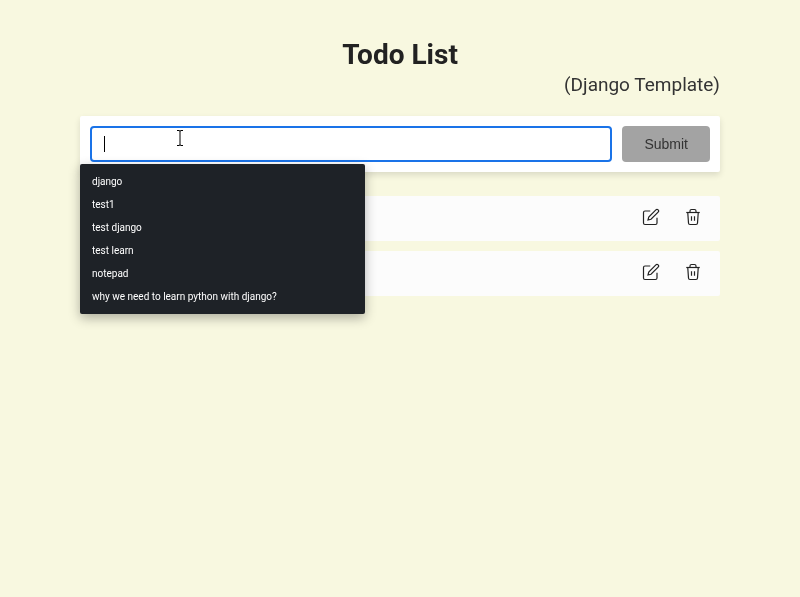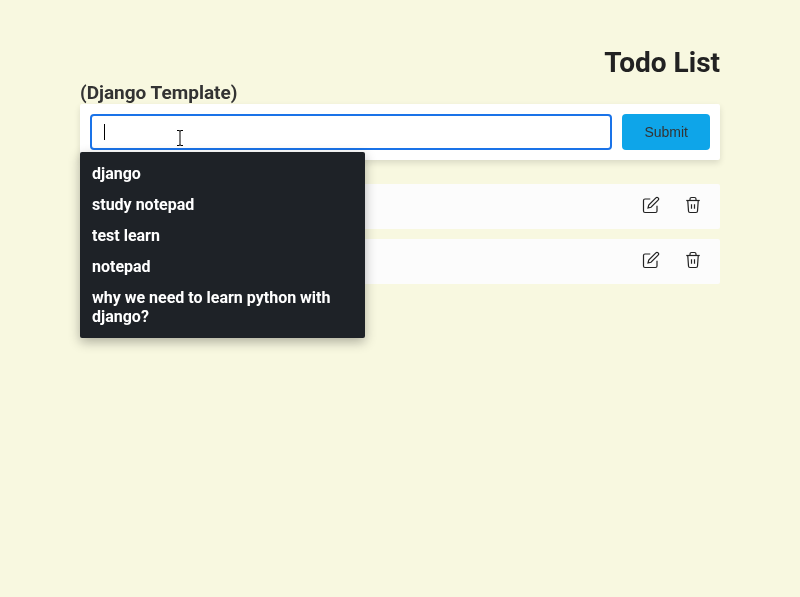--- a/index.html
+++ b/index.html
@@ -13,32 +13,32 @@
       width: 800px;
       height: 597px;
       overflow: hidden;
     }
     .container {
       width: 100%;
       padding: 0 80px;
       padding-top: 38px;
     }
     .title {
-      text-align: right;
+      text-align: center;
       font-size: 28px;
       font-weight: 700;
       color: #222;
       margin-bottom: 2px;
-      margin-top: 8px;
     }
     .subtitle {
-      text-align: left;
+      text-align: right;
       font-size: 19px;
-      font-weight: 700;
+      font-weight: 400;
       color: #333;
+      margin-bottom: 20px;
     }
     .input-row {
       display: flex;
       background: #fff;
       padding: 10px;
       border-radius: 2px;
       box-shadow: 0 3px 6px rgba(0,0,0,0.12);
       position: relative;
       margin-bottom: 24px;
     }
@@ -46,43 +46,43 @@
       flex: 1;
       padding: 8px 10px;
       border: 2px solid #1a73e8;
       border-radius: 4px;
       font-size: 14px;
       outline: none;
       background: #fff;
     }
     .submit-btn {
       margin-left: 10px;
-      background: #0ea5e9;
+      background: #a3a3a3;
       border: none;
       padding: 8px 22px;
       font-size: 14px;
       border-radius: 4px;
       color: #333;
       cursor: pointer;
     }
     .autocomplete {
       position: absolute;
       top: 48px;
       left: 0;
       width: 285px;
       background: #1e2227;
       border-radius: 2px;
       padding: 6px 0;
       z-index: 10;
       box-shadow: 0 4px 12px rgba(0,0,0,0.3);
     }
     .autocomplete-item {
       color: #fff;
-      font-size: 16px;
-      font-weight: 700;
+      font-size: 10px;
+      font-weight: 400;
       padding: 6px 12px;
       cursor: pointer;
     }
     .todo-list {
       display: flex;
       flex-direction: column;
       gap: 10px;
     }
     .todo-item {
       background: #fcfcfc;
@@ -149,21 +149,22 @@
 
   <div class="input-row">
     <div class="input-wrap">
       <input class="todo-input" type="text" value="" style="">
       <div class="input-caret"></div>
     </div>
     <button class="submit-btn">Submit</button>
 
     <div class="autocomplete">
       <div class="autocomplete-item">django</div>
-      <div class="autocomplete-item">study notepad</div>
+      <div class="autocomplete-item">test1</div>
+      <div class="autocomplete-item">test django</div>
       <div class="autocomplete-item">test learn</div>
       <div class="autocomplete-item">notepad</div>
       <div class="autocomplete-item">why we need to learn python with django?</div>
     </div>
   </div>
 
   <div class="todo-list">
     <div class="todo-item">
       <span class="todo-text"></span>
       <div class="todo-actions">

